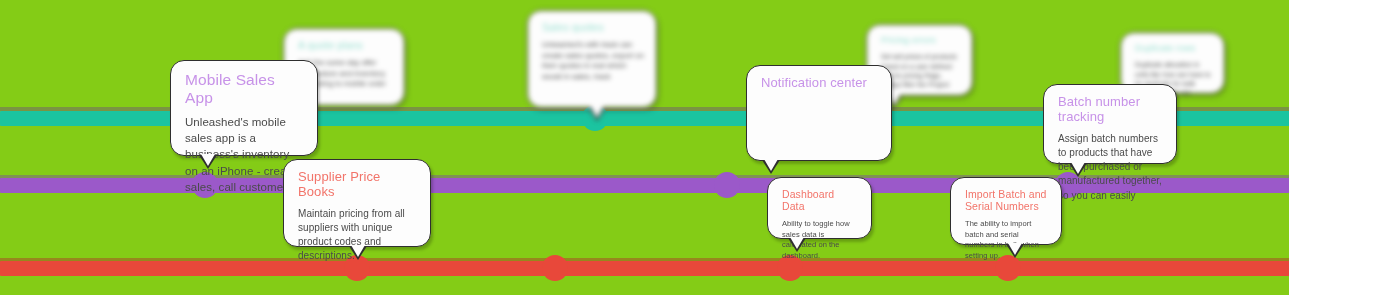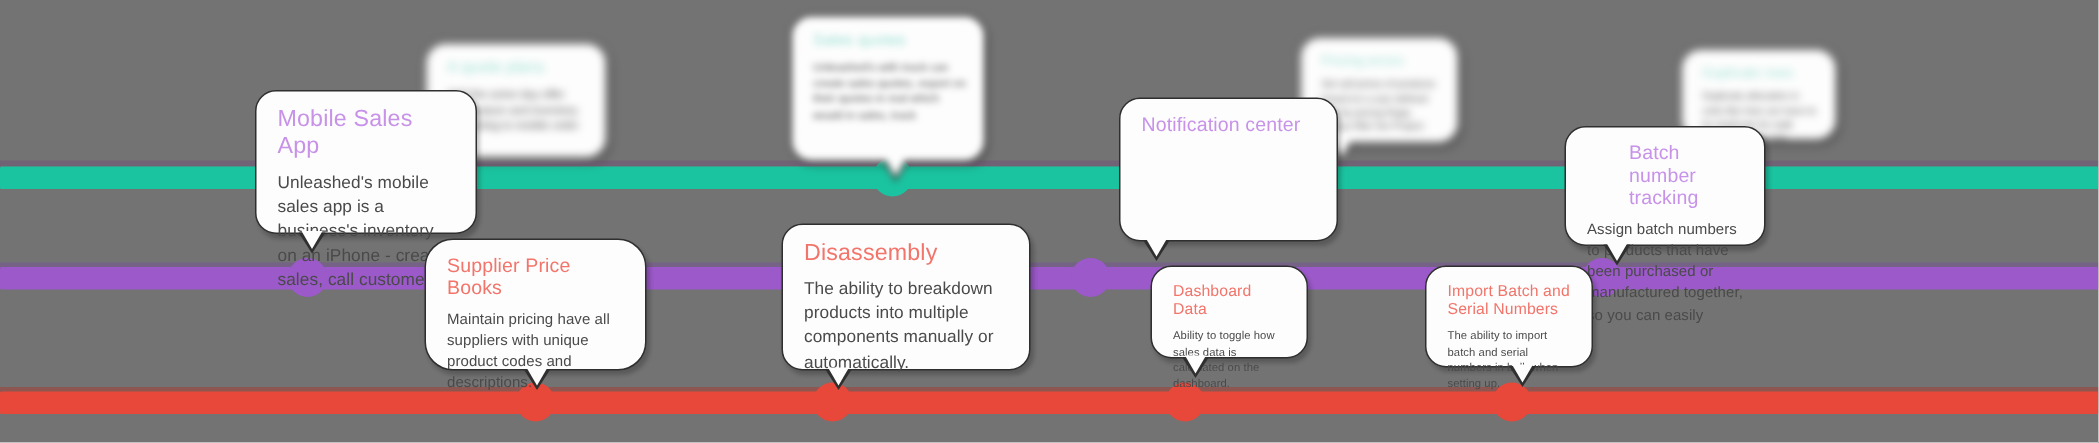--- a/index.html
+++ b/index.html
@@ -6,24 +6,24 @@
     margin: 0;
     padding: 0;
     background: #ffffff;
   }
   body {
     font-family: "Liberation Sans", sans-serif;
     -webkit-font-smoothing: antialiased;
   }
   #canvas {
     position: relative;
-    width: 1399px;
+    width: 1289px;
     height: 295px;
     overflow: hidden;
-    background: #737373;
+    background: #84cc16;
   }
 
   
   .lane {
     position: absolute;
     left: 0;
     width: 1399px;
     height: 15px;
     border-radius: 1px;
   }
@@ -161,36 +161,31 @@
     <div class="card-body">Unleashed's mobile sales app is a business's inventory on an iPhone - create sales, call customers</div>
     <div class="tail tail-down" style="left:28px; bottom:-14px;"></div>
   </div>
 
   <div class="card sz-md" style="left:710px; top:65px; width:146px; height:96px;margin-left:36px;">
     <div class="card-title" style="color:#C792E8;">Notification center</div>
     <div class="tail tail-down" style="left:15px; bottom:-14px;"></div>
   </div>
 
   <div class="card sz-md" style="left:1043px; top:84px; width:134px; height:80px;">
-    <div class="card-title" style="color:#C792E8;margin-left:28px;">Batch number tracking</div>
+    <div class="card-title" style="color:#C792E8;">Batch number tracking</div>
     <div class="card-body">Assign batch numbers to products that have been purchased or manufactured together, so you can easily</div>
     <div class="tail tail-down" style="left:25px; bottom:-14px;"></div>
   </div>
 
-  <div class="card sz-md" style="left:283px; top:159px; width:148px; height:88px;border-radius:19px;">
+  <div class="card sz-md" style="left:283px; top:159px; width:148px; height:88px;">
     <div class="card-title" style="color:#F2746A;">Supplier Price Books</div>
-    <div class="card-body">Maintain pricing have all suppliers with unique product codes and descriptions.</div>
+    <div class="card-body">Maintain pricing from all suppliers with unique product codes and descriptions.</div>
     <div class="tail tail-down" style="left:65px; bottom:-14px;"></div>
   </div>
 
-  <div class="card sz-lg" style="left:521px; top:149px; width:166px; height:98px;">
-    <div class="card-title" style="color:#F2746A;">Disassembly</div>
-    <div class="card-body">The ability to breakdown products into multiple components manually or automatically.</div>
-    <div class="tail tail-down" style="left:28px; bottom:-14px;"></div>
-  </div>
 
   <div class="card sz-sm" style="left:767px; top:177px; width:105px; height:62px;">
     <div class="card-title" style="color:#F2746A;">Dashboard Data</div>
     <div class="card-body">Ability to toggle how sales data is calculated on the dashboard.</div>
     <div class="tail tail-down" style="left:20px; bottom:-14px;"></div>
   </div>
 
   <div class="card sz-sm" style="left:950px; top:177px; width:112px; height:68px;">
     <div class="card-title" style="color:#F2746A;">Import Batch and Serial Numbers</div>
     <div class="card-body">The ability to import batch and serial numbers in bulk when setting up.</div>

